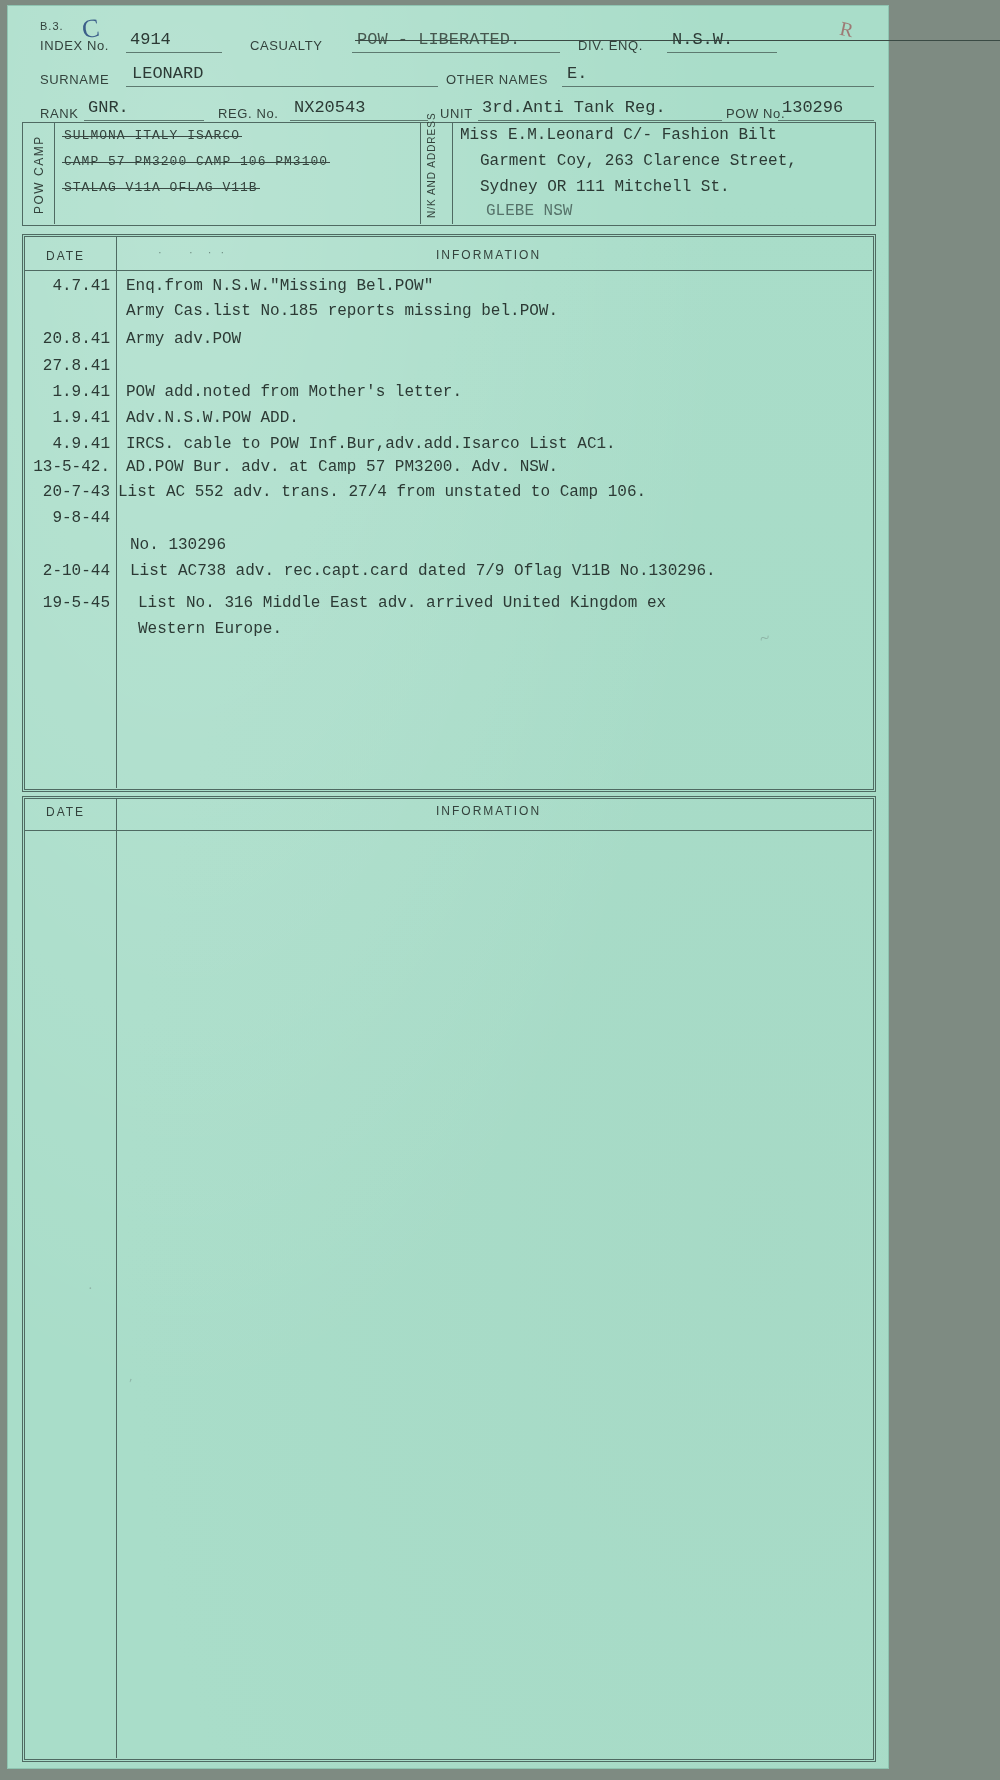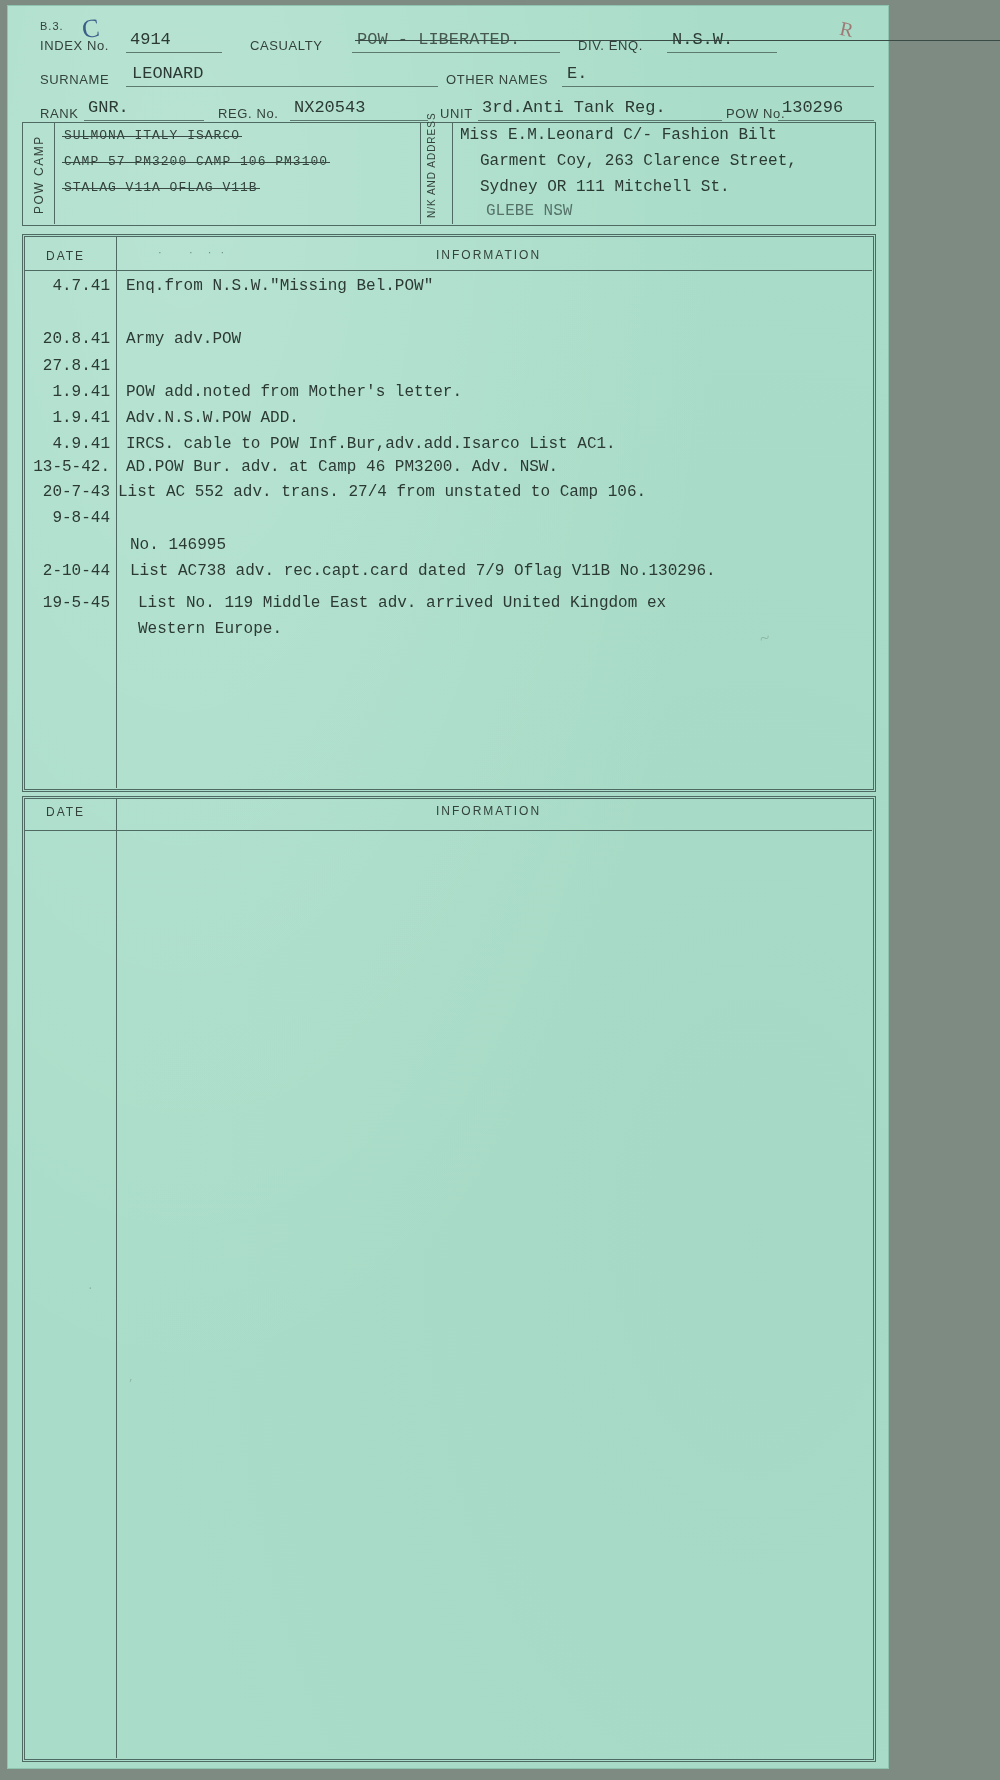--- a/index.html
+++ b/index.html
@@ -271,49 +271,50 @@
   <div class="frame double" style="left:14px; top:228px; width:852px; height:556px;"></div>
   <div class="vline" style="left:108px; top:230px; height:552px;"></div>
   <div class="hline" style="left:16px; top:264px; width:848px;"></div>
 
   <div class="colhead printed" style="left:38px; top:243px;">DATE</div>
   <div class="colhead printed" style="left:428px; top:242px;">INFORMATION</div>
   <div class="dots" style="left:150px; top:240px;">· &nbsp;&nbsp; ·&nbsp; ·&nbsp;·</div>
 
   <div class="entry-date" style="left:10px; top:271px; width:92px;">4.7.41</div>
   <div class="entry-info" style="left:118px; top:271px;">Enq.from N.S.W."Missing Bel.POW"</div>
+  <div class="entry-info" style="left:118px; top:296px;">Army Cas.list No.185 reports missing bel.POW.</div>
 
   <div class="entry-date" style="left:10px; top:324px; width:92px;">20.8.41</div>
   <div class="entry-info" style="left:118px; top:324px;">Army adv.POW</div>
 
   <div class="entry-date" style="left:10px; top:351px; width:92px;">27.8.41</div>
 
   <div class="entry-date" style="left:10px; top:377px; width:92px;">1.9.41</div>
   <div class="entry-info" style="left:118px; top:377px;">POW add.noted from Mother's letter.</div>
 
   <div class="entry-date" style="left:10px; top:403px; width:92px;">1.9.41</div>
   <div class="entry-info" style="left:118px; top:403px;">Adv.N.S.W.POW ADD.</div>
 
   <div class="entry-date" style="left:10px; top:429px; width:92px;">4.9.41</div>
   <div class="entry-info" style="left:118px; top:429px;">IRCS. cable to POW Inf.Bur,adv.add.Isarco List AC1.</div>
 
   <div class="entry-date" style="left:10px; top:452px; width:92px;">13-5-42.</div>
-  <div class="entry-info" style="left:118px; top:452px;">AD.POW Bur. adv. at Camp 46 PM3200. Adv. NSW.</div>
+  <div class="entry-info" style="left:118px; top:452px;">AD.POW Bur. adv. at Camp 57 PM3200. Adv. NSW.</div>
 
   <div class="entry-date" style="left:4px; top:477px; width:98px;">20-7-43</div>
   <div class="entry-info" style="left:110px; top:477px;">List AC 552 adv. trans. 27/4 from unstated to Camp 106.</div>
 
   <div class="entry-date" style="left:10px; top:503px; width:92px;text-align:right;">9-8-44</div>
-  <div class="entry-info" style="left:122px; top:530px;">No. 146995</div>
+  <div class="entry-info" style="left:122px; top:530px;">No. 130296</div>
 
   <div class="entry-date" style="left:6px; top:556px; width:96px;">2-10-44</div>
   <div class="entry-info" style="left:122px; top:556px;">List AC738 adv. rec.capt.card dated 7/9 Oflag V11B No.130296.</div>
 
   <div class="entry-date" style="left:6px; top:588px; width:96px;">19-5-45</div>
-  <div class="entry-info" style="left:130px; top:588px;">List No. 119 Middle East adv. arrived United Kingdom ex</div>
+  <div class="entry-info" style="left:130px; top:588px;">List No. 316 Middle East adv. arrived United Kingdom ex</div>
   <div class="entry-info" style="left:130px; top:614px;">Western Europe.</div>
 
   <div class="smudge" style="left:752px; top:622px; font-size:18px; transform:rotate(-15deg);">~</div>
   <div class="smudge" style="left:892px; top:342px; font-size:16px;"></div>
 
   <div class="frame double" style="left:14px; top:790px; width:852px; height:964px;"></div>
   <div class="vline" style="left:108px; top:792px; height:960px;"></div>
   <div class="hline" style="left:16px; top:824px; width:848px;"></div>
 
   <div class="colhead printed" style="left:38px; top:799px;">DATE</div>

